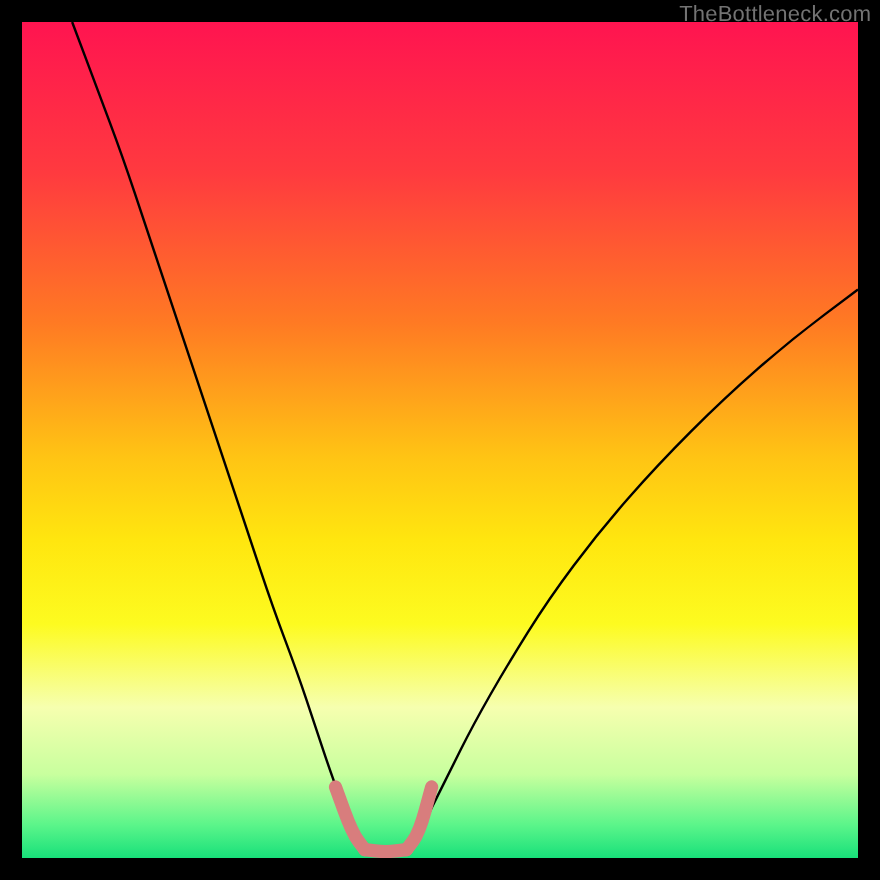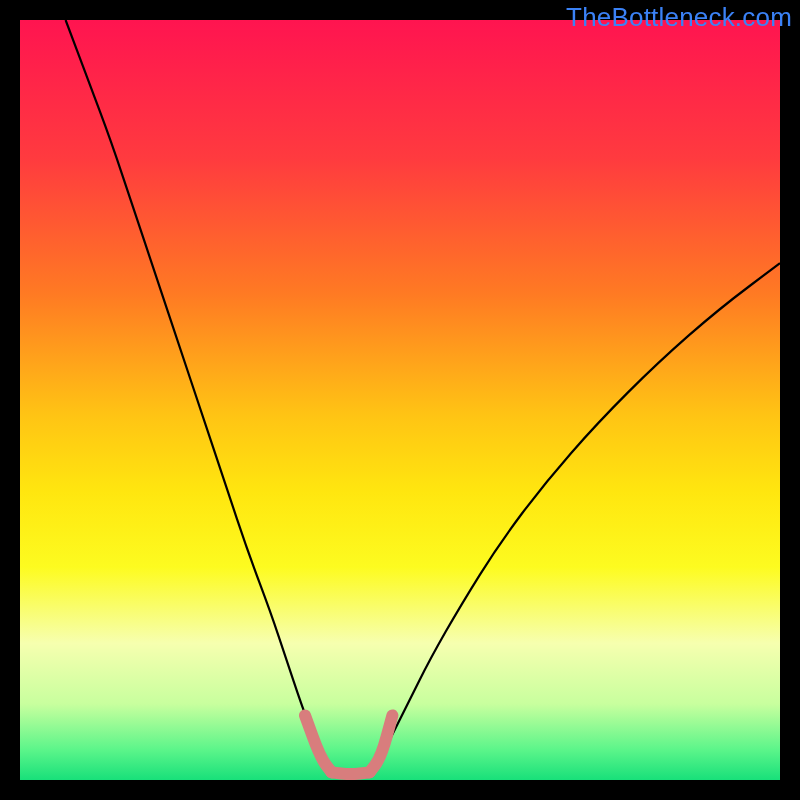--- a/index.html
+++ b/index.html
@@ -22,22 +22,22 @@
     left: 20px;
     top: 20px;
     width: 760px;
     height: 760px;
     overflow: hidden;
   }
   .watermark {
     position: absolute;
     top: 2px;
     right: 8px;
-    color: #3b82f6;
-    font-size: 26px;
+    color: #737373;
+    font-size: 20px;
     font-weight: 500;
     letter-spacing: 0.2px;
     z-index: 10;
   }
   svg { display: block; }
 </style>
 </head>
 <body>
 
 <div class="frame">

